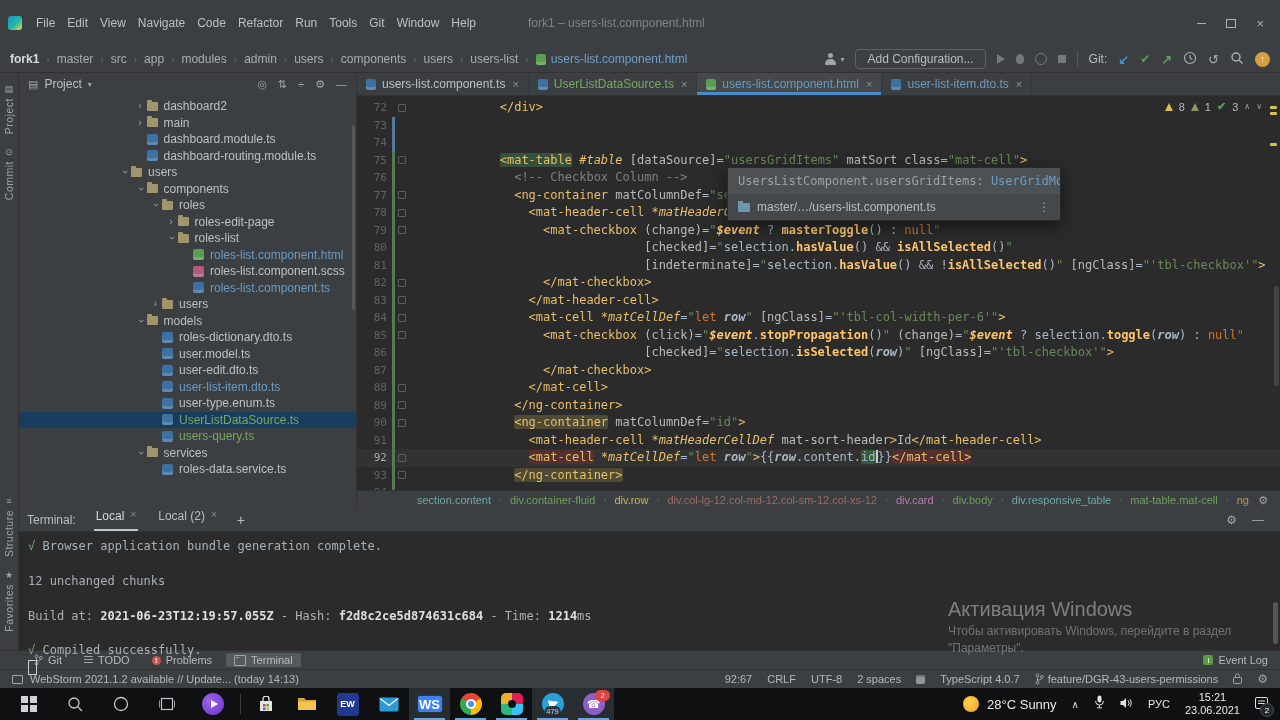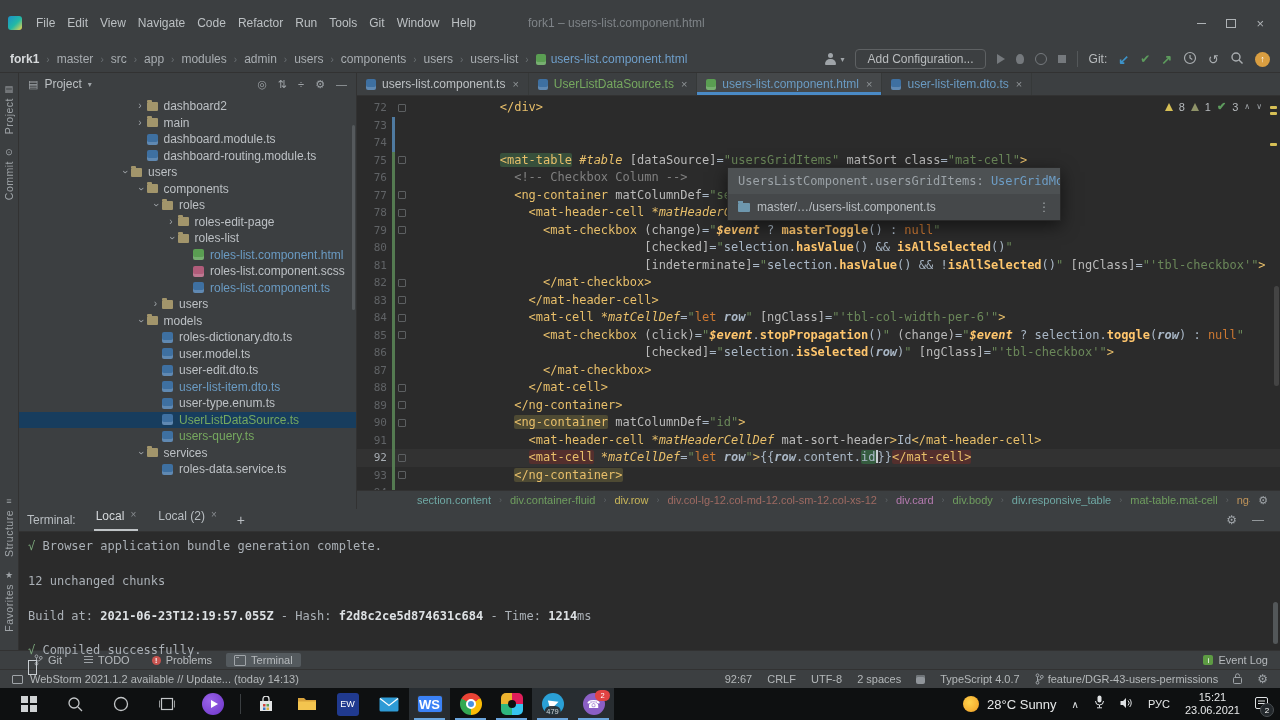--- a/index.html
+++ b/index.html
@@ -166,21 +166,21 @@
 
   
   .taskbar{flex:0 0 32px;background:#0e1011;display:flex;align-items:center;padding-left:6px}
   .tb-btn{width:46px;height:32px;display:flex;align-items:center;justify-content:center;position:relative;flex:0 0 auto}
   .tb-btn.app{width:41px}
   .tb-btn.tile{background:#282d31}
   .tb-ul{position:absolute;left:5px;right:5px;bottom:0;height:2px;background:#6aa5dc}
   .alice{width:22px;height:22px;border-radius:50%;background:radial-gradient(circle at 35% 35%,#9a63e8,#6c34c9);display:flex;align-items:center;justify-content:center}
   .alice i{display:block;width:0;height:0;border-left:7px solid #fff;border-top:4.5px solid transparent;border-bottom:4.5px solid transparent;margin-left:2px}
   .tb-sep{width:1px;height:20px;background:#3a3e41;margin:0 4px;flex:0 0 1px}
-  .ew-box{width:22px;height:23px;background:#203a8f;border-radius:3px;color:#fff;font-size:9px;font-weight:normal;display:flex;align-items:center;justify-content:center}
+  .ew-box{width:22px;height:23px;background:#203a8f;border-radius:3px;color:#fff;font-size:9px;font-weight:bold;display:flex;align-items:center;justify-content:center}
   .ws-box{width:24px;height:16px;background:#3b82f6;border-radius:2px;color:#fff;font-size:13px;font-weight:bold;display:flex;align-items:center;justify-content:center;box-shadow:0 0 0 1px #303436}
   .chrome{width:22px;height:22px;border-radius:50%;position:relative;background:conic-gradient(from -60deg,#ea4335 0 33%,#fbbc05 33% 66%,#34a853 66% 100%)}
   .chrome::after{content:"";position:absolute;inset:6px;background:#4a90e2;border:2.5px solid #fff;border-radius:50%}
   .slack{width:22px;height:22px;border-radius:5px;position:relative;background:conic-gradient(#e01e5a 0 25%,#36c5f0 0 50%,#2eb67d 0 75%,#ecb22e 0)}
   .slack::after{content:"";position:absolute;inset:7px;background:#0e1011;border-radius:50%}
   .telegram{width:22px;height:22px;border-radius:50%;background:#2aa0d6;display:flex;align-items:center;justify-content:center}
   .telegram i{display:block;width:0;height:0;border-left:10px solid #fff;border-top:4px solid transparent;border-bottom:6px solid transparent;transform:rotate(-15deg);margin-left:3px}
   .viber{width:22px;height:22px;border-radius:50%;background:#8b5fc5;color:#fff;font-size:11px;display:flex;align-items:center;justify-content:center}
   .tb-badge{position:absolute;top:2px;right:4px;min-width:11px;height:11px;border-radius:6px;background:#e04343;color:#fff;font-size:7.5px;display:flex;align-items:center;justify-content:center;padding:0 2px;z-index:2}
   .tb-badge.dim{top:auto;bottom:3px;right:auto;left:50%;transform:translateX(-50%);background:rgba(38,44,50,.92);color:#ced2d5}
@@ -573,20 +573,25 @@
             <div class="t-line"><span class="tok-tx">Build at: </span><span class="tok-bd">2021-06-23T12:19:57.055Z</span><span class="tok-tx"> - Hash: </span><span class="tok-bd">f2d8c2ce5d874631c684</span><span class="tok-tx"> - Time: </span><span class="tok-bd">1214</span><span class="tok-tx">ms</span></div>
             <div class="t-line"></div>
             <div class="t-line"><span class="tok-ok">√</span><span class="tok-tx"> Compiled successfully.</span></div>
             <div class="t-line"><span class="t-cursor"></span></div>
           </div>
         <div class="t-scroll"></div>
       </div>
     </div>
   </div>
 
+  <div class="watermark">
+    <div class="wm-title">Активация Windows</div>
+    <div class="wm-line">Чтобы активировать Windows, перейдите в раздел</div>
+    <div class="wm-line">"Параметры".</div>
+  </div>
 
   <div class="twbar">
     <span id="tw-items" style="display:flex;gap:6px">
         <span class="tw-item">
           <svg class="tw-branch" width="9" height="12" viewBox="0 0 9 12">
             <circle cx="2.5" cy="2.3" r="1.4" fill="none" stroke="#9fa4a8"></circle>
             <circle cx="2.5" cy="9.7" r="1.4" fill="none" stroke="#9fa4a8"></circle>
             <circle cx="6.8" cy="3.8" r="1.4" fill="none" stroke="#9fa4a8"></circle>
             <path d="M2.5 3.8 v4.5 M2.5 7 c3 0 4.3 -0.8 4.3 -1.8" fill="none" stroke="#9fa4a8"></path>
           </svg>

